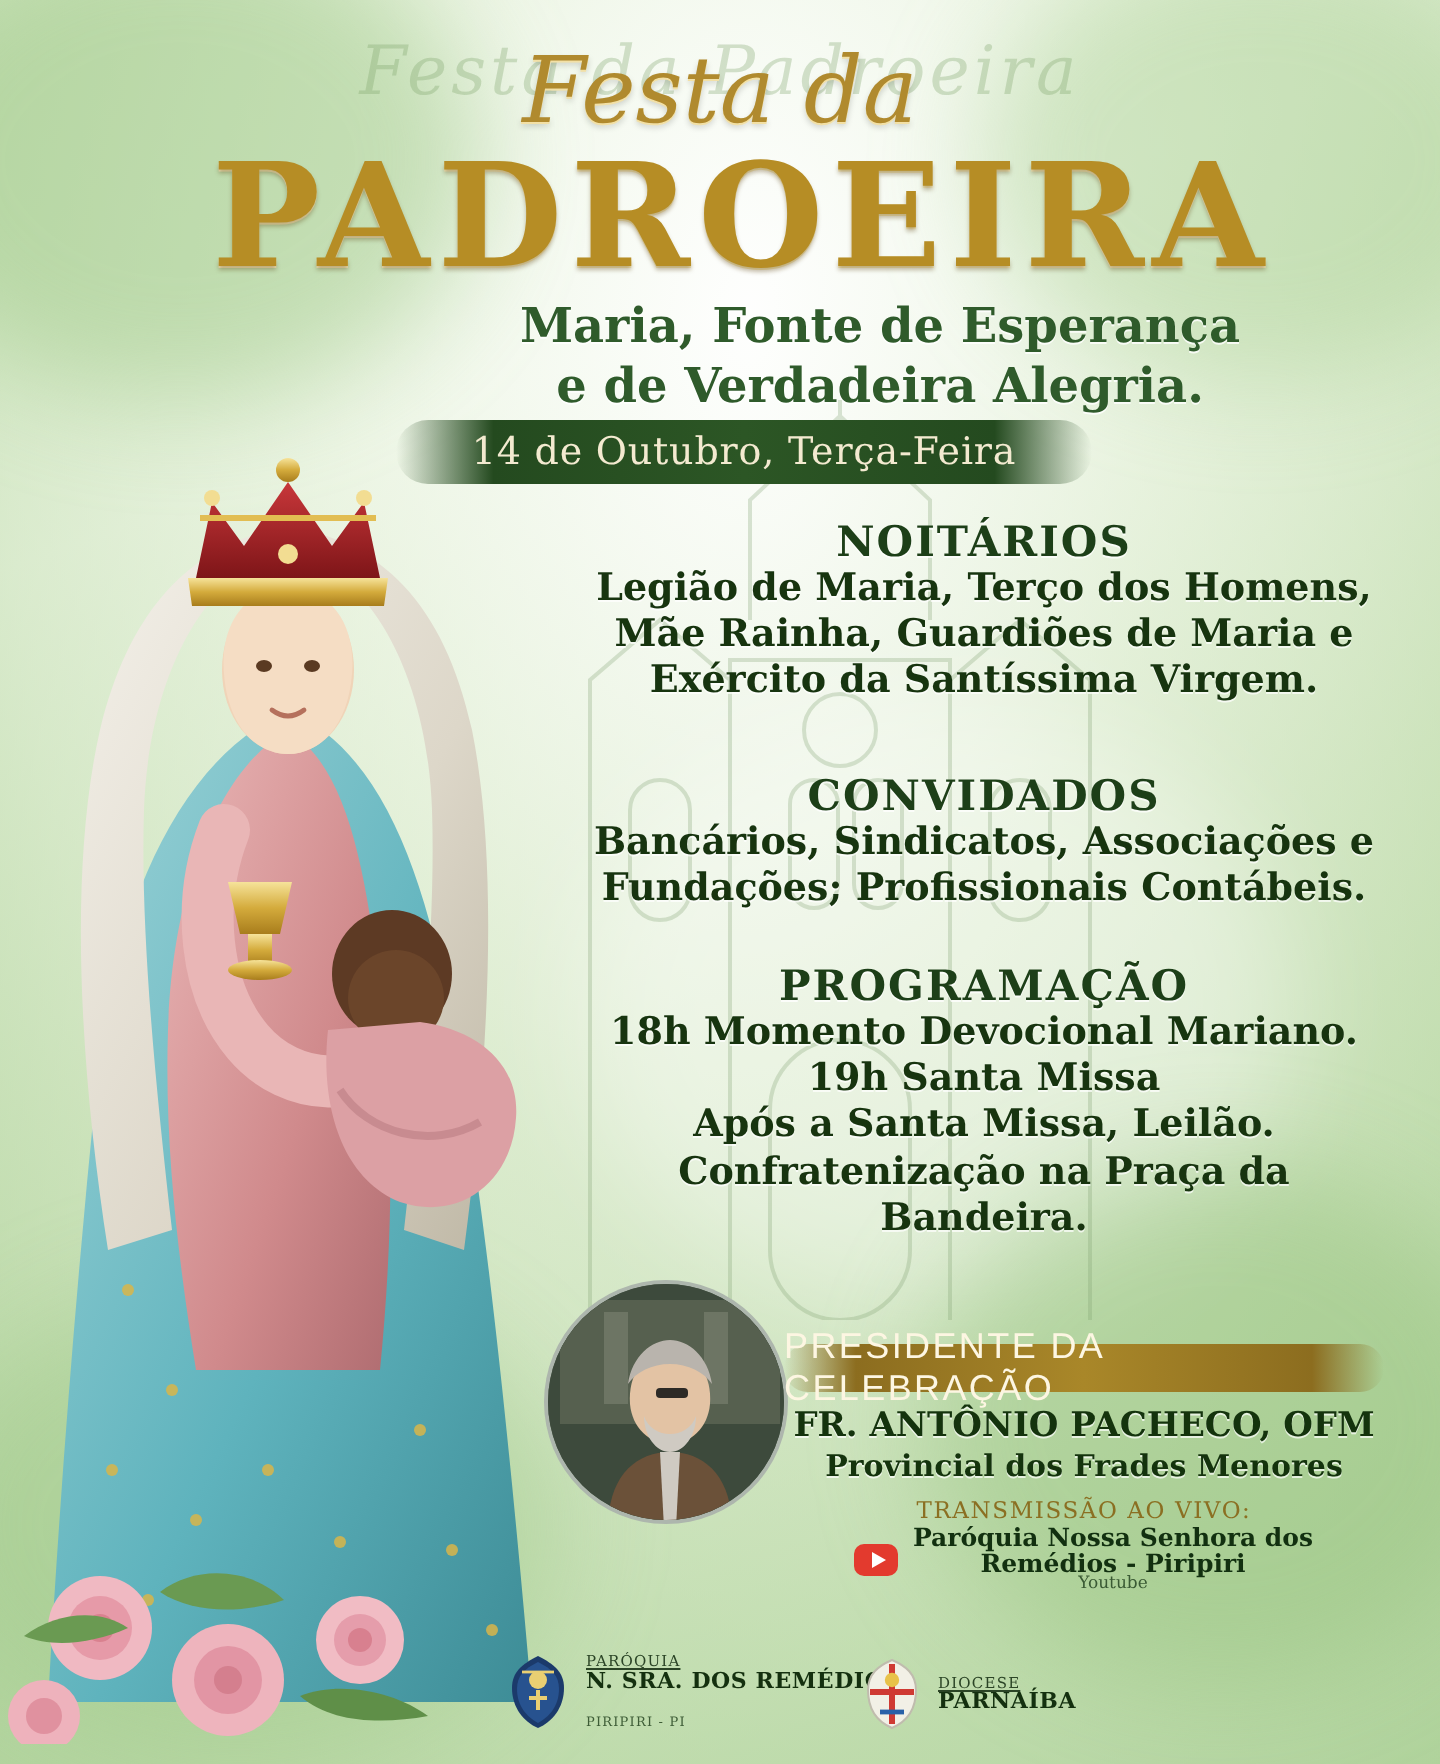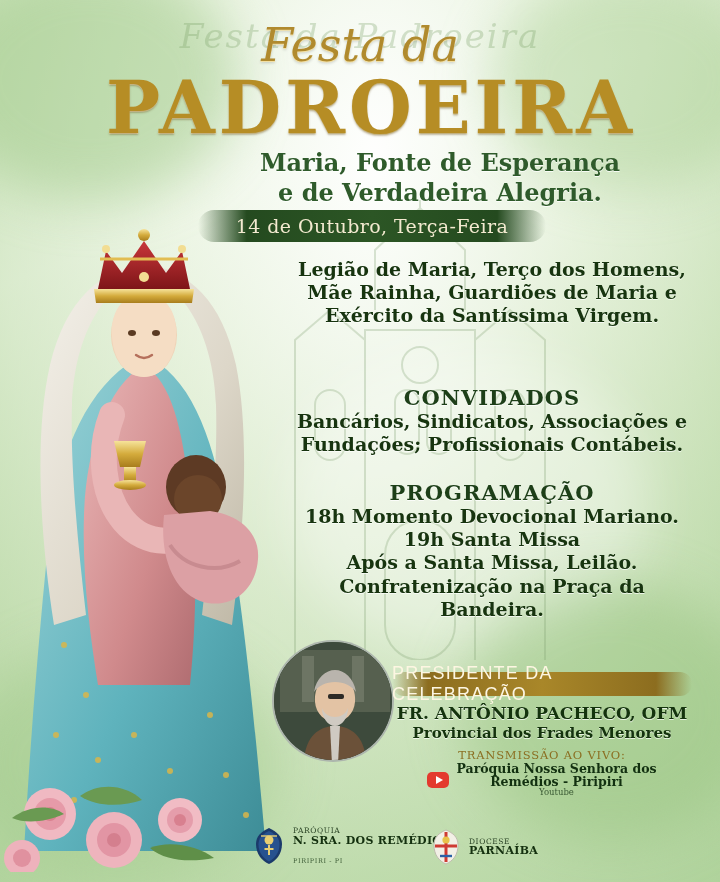--- a/index.html
+++ b/index.html
@@ -241,21 +241,21 @@
   }
 
   
   .footer { position: absolute; bottom: 8px; left: 0; width: 100%; height: 48px; }
   .logo-group { position: absolute; display: flex; align-items: center; gap: 7px; }
   .lg-parish { left: 252px; top: 0; }
   .lg-diocese { left: 430px; top: 2px; }
   .logo-text { line-height: 1.02; }
   .logo-text .t1 {
     display: block; font-family: "DejaVu Serif", serif;
-    font-size: 7.5px; color: #2b4426; letter-spacing: 0.6px;
+    font-size: 7.5px; color: #2b4426; letter-spacing: 0.6px; text-decoration: underline;
   }
   .logo-text .t2 {
     display: block; font-family: "DejaVu Serif", serif;
     font-size: 11px; font-weight: bold; color: #14300f; letter-spacing: 0.3px;
   }
   .logo-text .t3 {
     display: block; font-family: "DejaVu Serif", serif;
     font-size: 6.5px; color: #3d5c36; letter-spacing: 0.6px; margin-top: 12px;
   }
 
@@ -395,20 +395,21 @@
   <div class="subtitle">
     <span class="l1">Maria, Fonte de Esperança</span>
     <span class="l2">e de Verdadeira Alegria.</span>
   </div>
 
   <div class="date-banner">
     <span>14 de Outubro, Terça-Feira</span>
   </div>
 
   <div class="block" id="noitarios">
+    <h3>NOITÁRIOS</h3>
     <p>Legião de Maria, Terço dos Homens, Mãe Rainha, Guardiões de Maria e Exército da Santíssima Virgem.</p>
   </div>
 
   <div class="block" id="convidados">
     <h3>CONVIDADOS</h3>
     <p>Bancários, Sindicatos, Associações e Fundações; Profissionais Contábeis.</p>
   </div>
 
   <div class="block" id="programacao">
     <h3>PROGRAMAÇÃO</h3>

